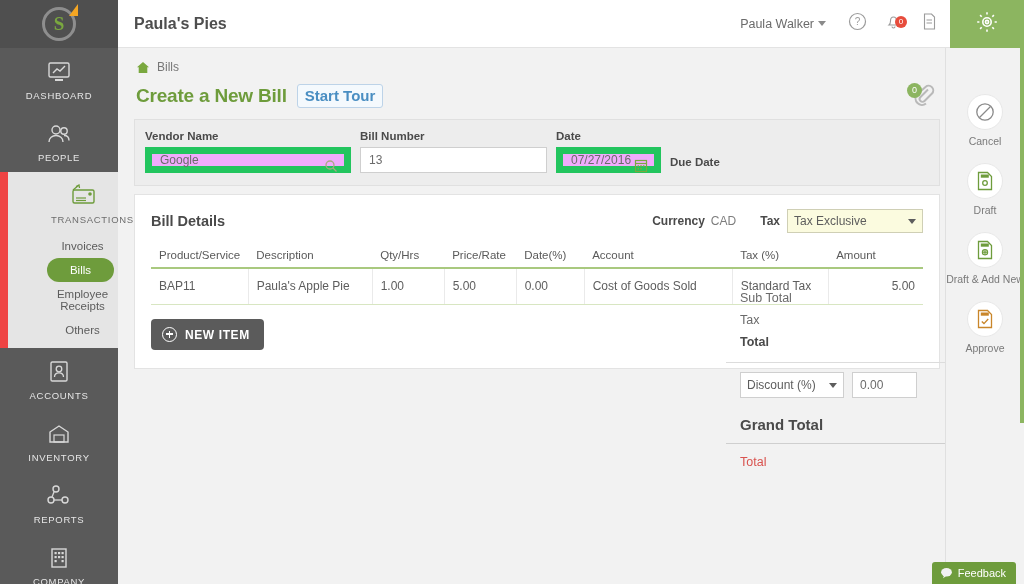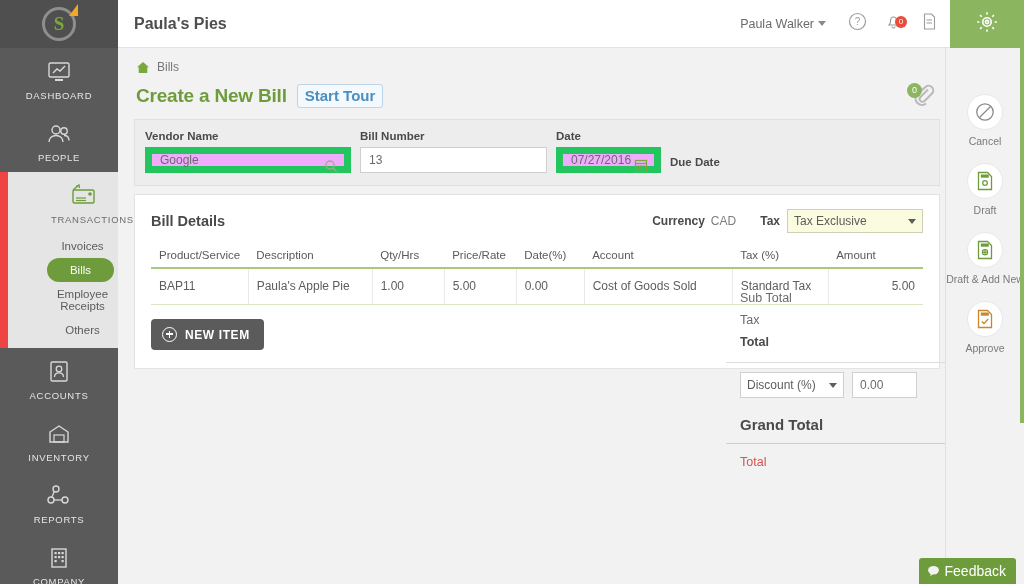--- a/index.html
+++ b/index.html
@@ -289,21 +289,21 @@
     background: #fff; border: 1px solid #e8e8e8;
     margin: 0 auto 5px;
     display: flex; align-items: center; justify-content: center;
   }
   .rail-lab { font-size: 10.5px; color: #7a7a7a; line-height: 12px; }
 
   
   .feedback {
     position: absolute; right: 8px; bottom: 0;
     background: #6e9c3c; color: #fff;
-    font-size: 14px; padding: 5px 10px 5px 8px;
+    font-size: 11px; padding: 5px 10px 5px 8px;
     border-radius: 3px 3px 0 0;
     display: flex; align-items: center; cursor: pointer;
   }
   .feedback .fic { margin-right: 5px; display: flex; }
 </style>
 </head>
 <body>
 
 <div class="app">
 

